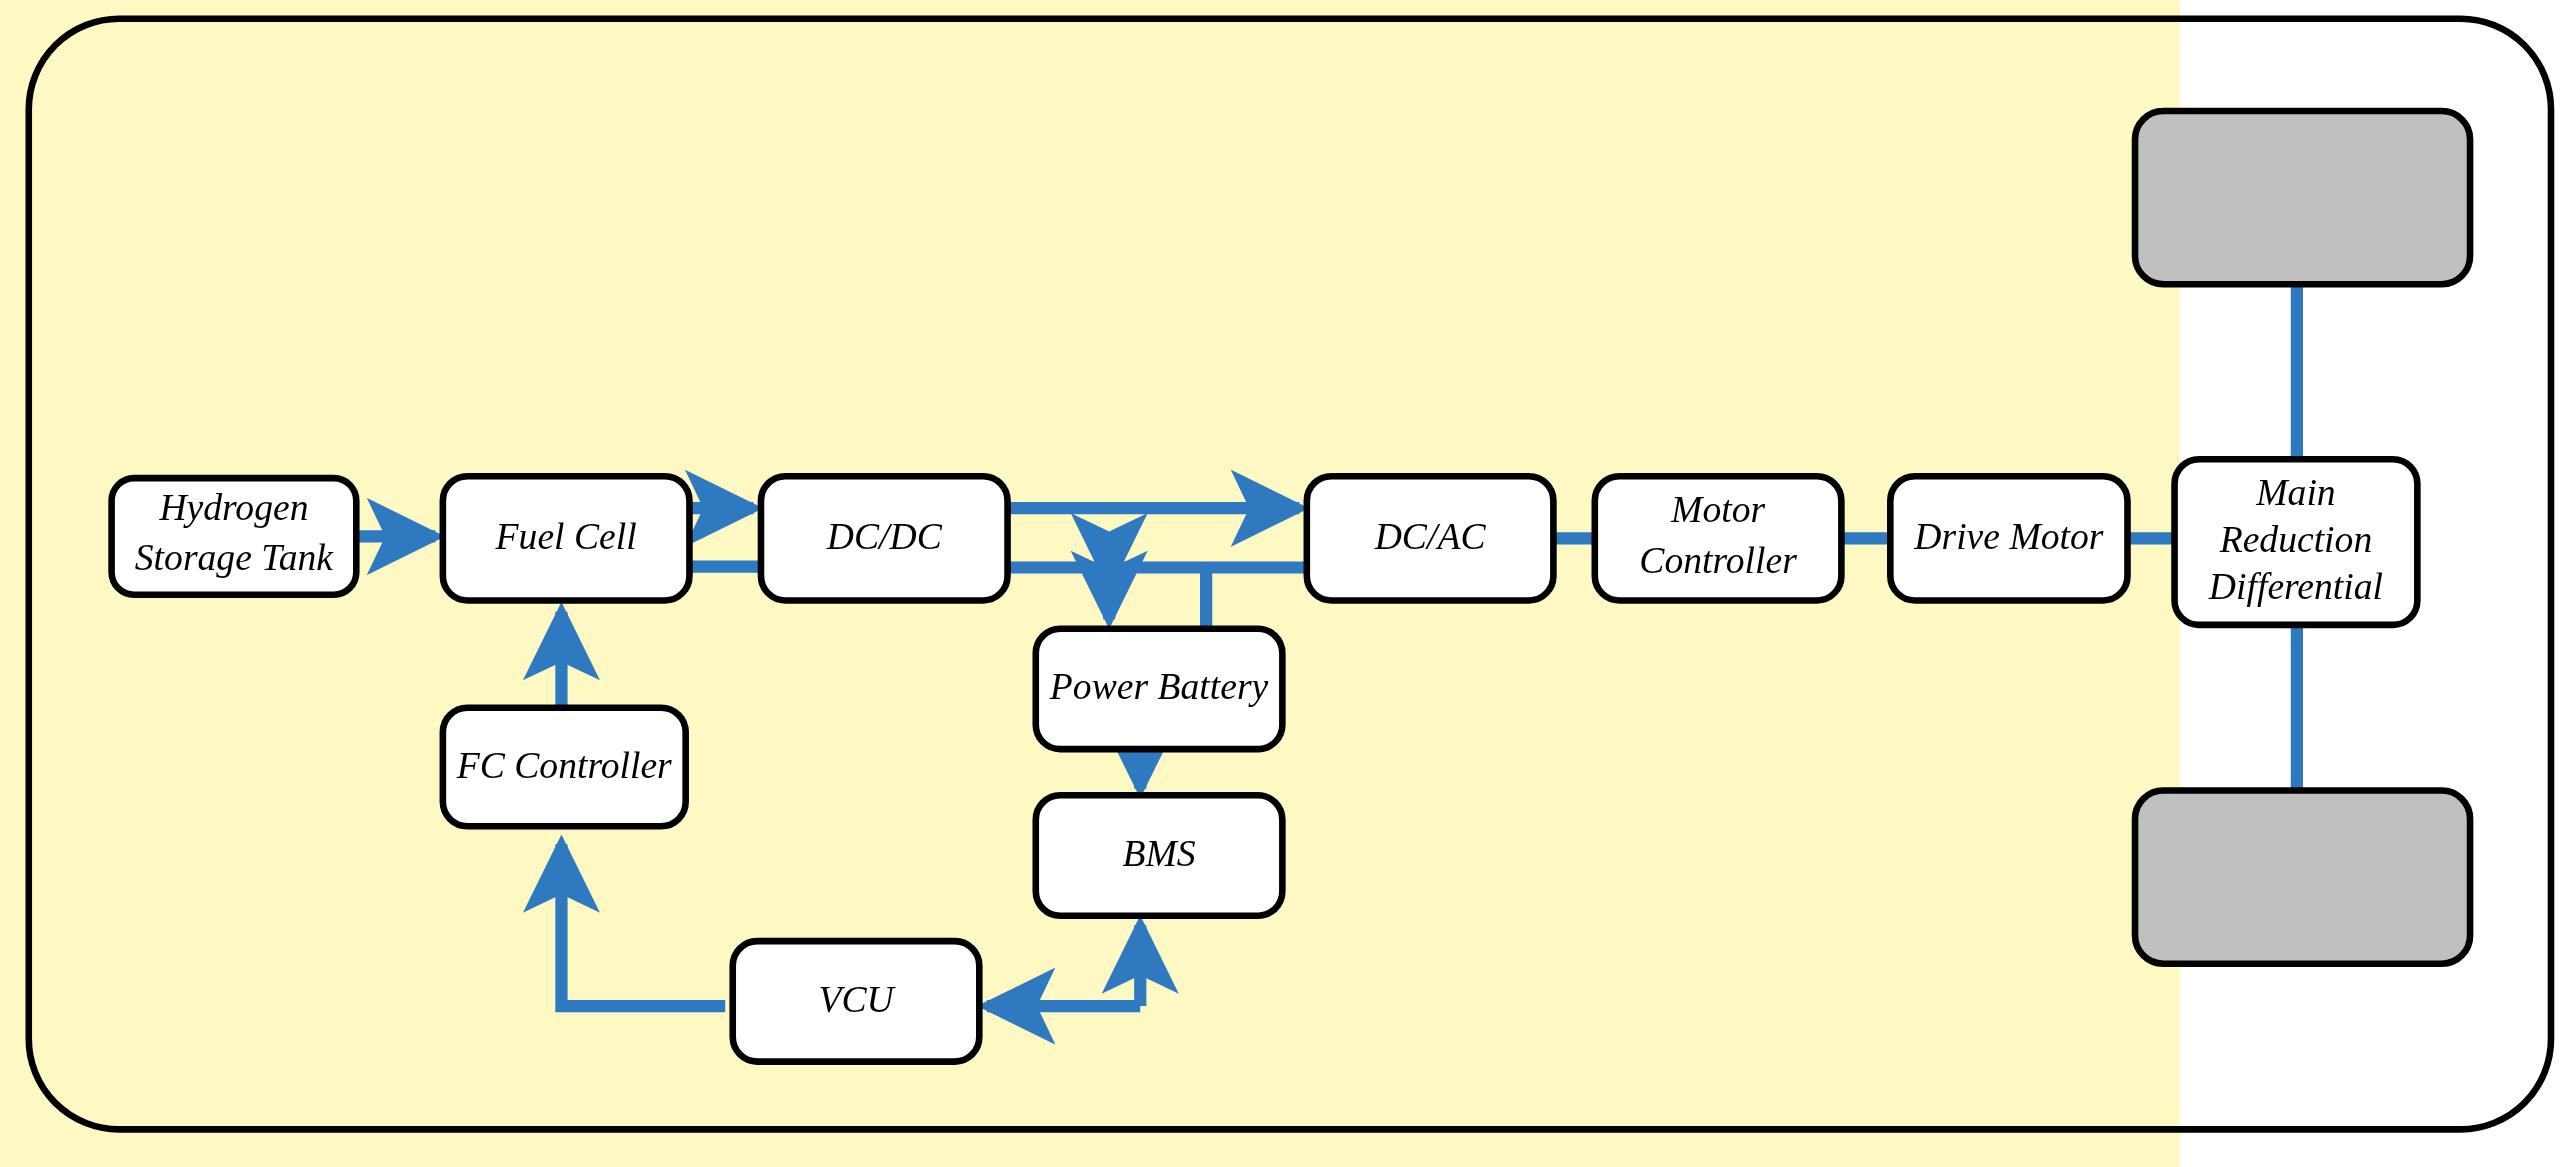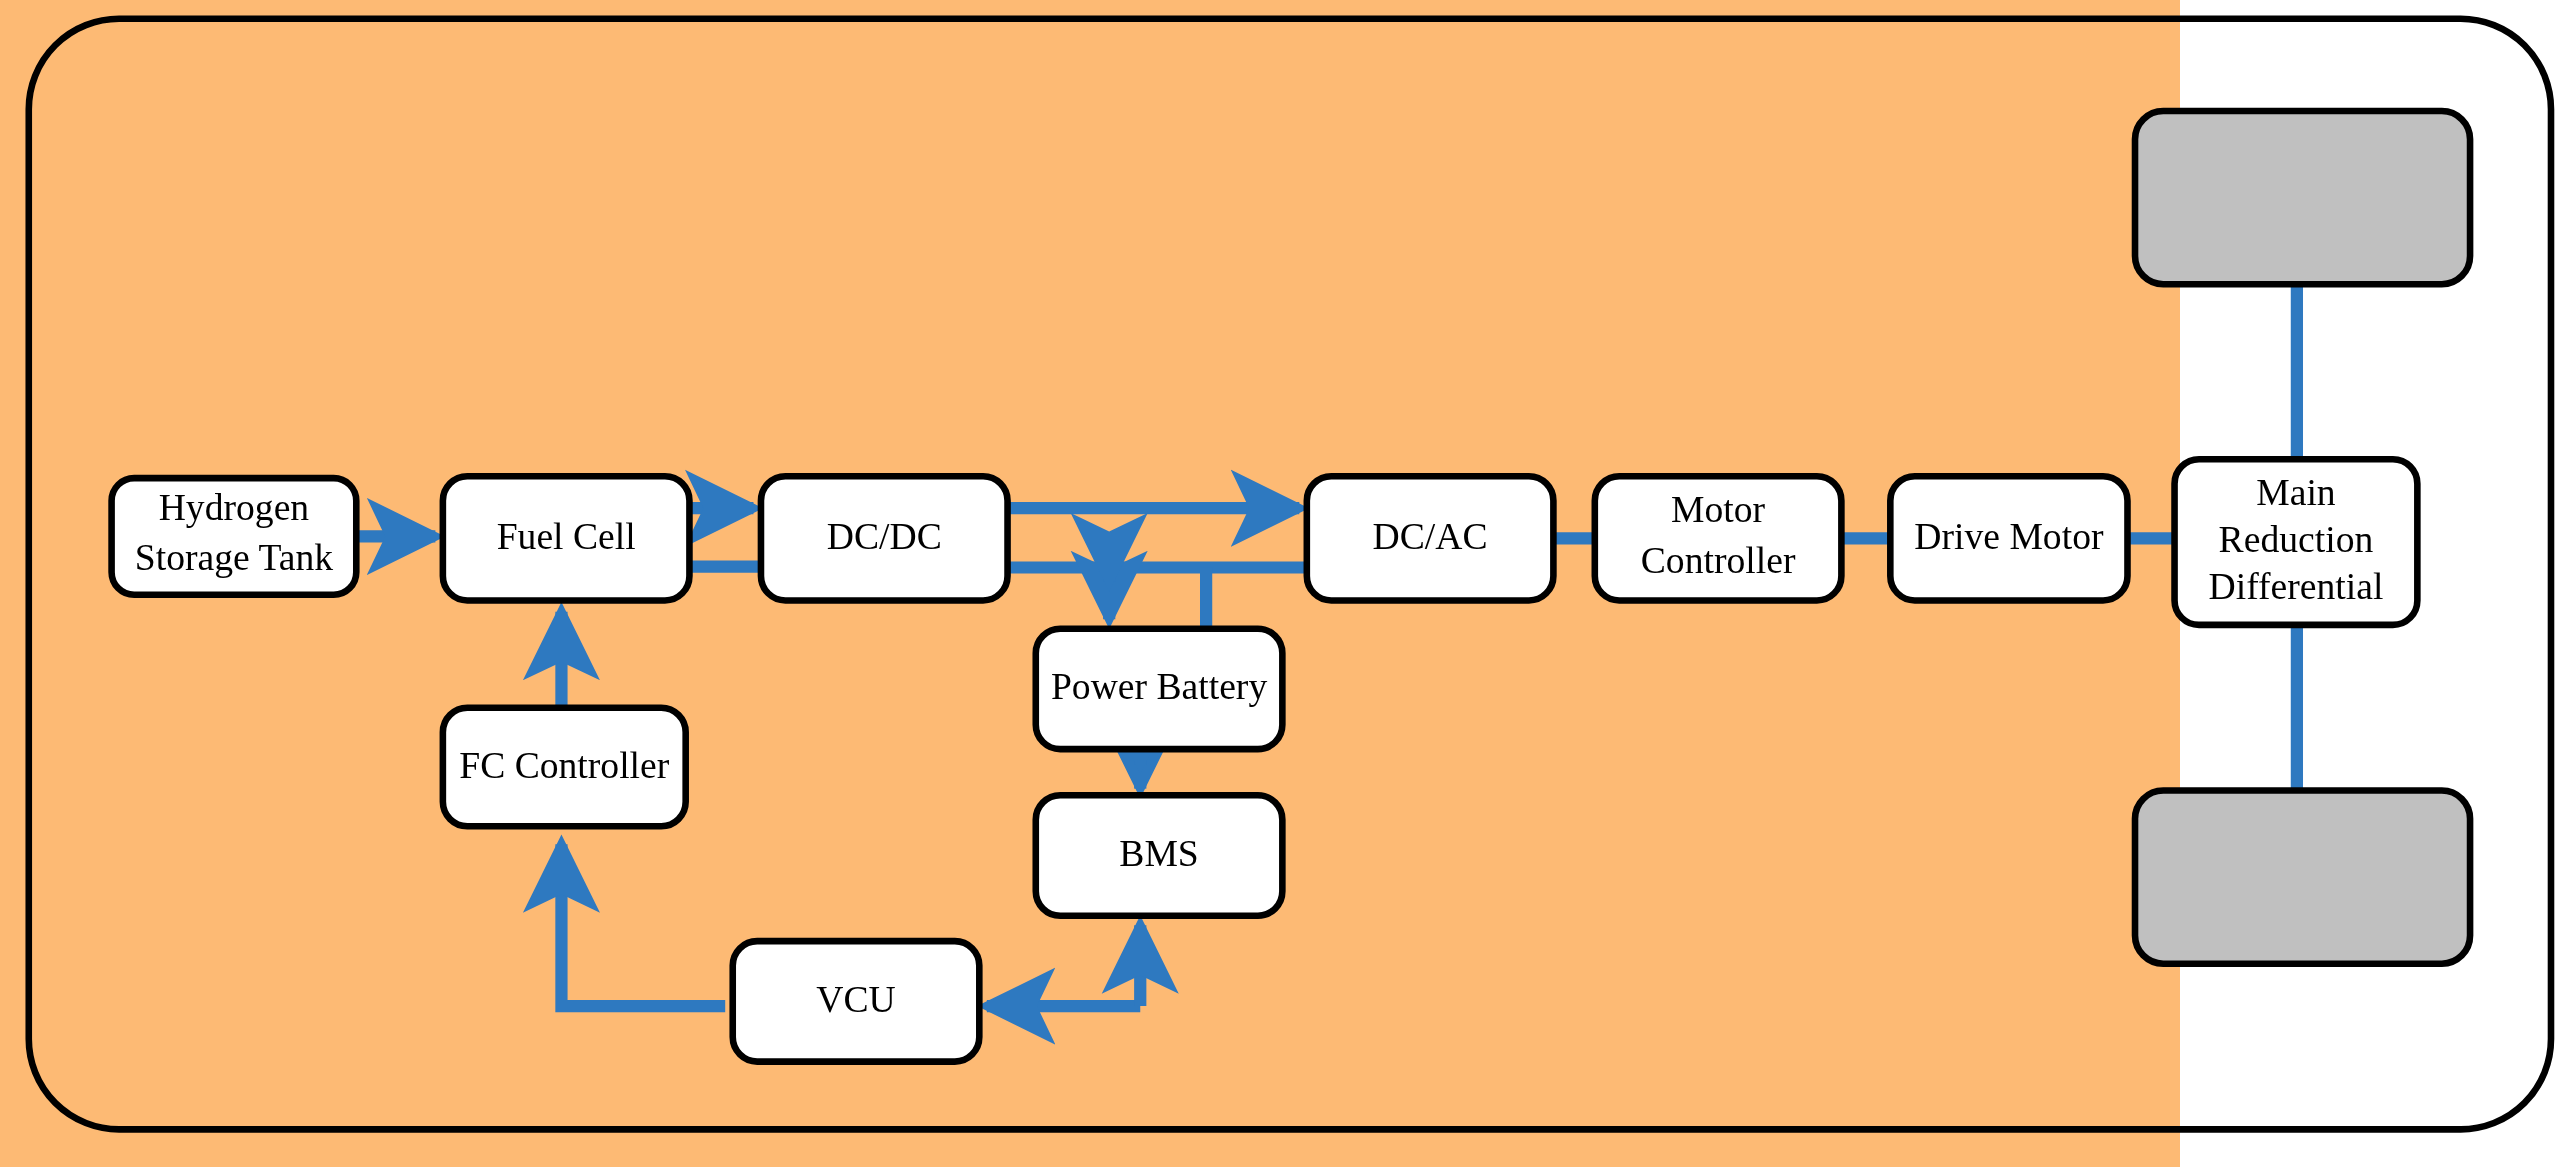--- a/index.html
+++ b/index.html
@@ -10,21 +10,22 @@
   body {
     width: 2576px;
     height: 1167px;
     overflow: hidden;
     font-family: "Liberation Serif", "DejaVu Serif", serif;
   }
   #diagram-root {
     position: relative;
     width: 2180px;
     height: 1167px;
-    background: #fdba74;
+    background: #fef9c3;
+    font-style: italic;
   }
   svg.canvas {
     position: absolute;
     top: 0; left: 0;
     width: 2576px;
     height: 1167px;
   }
   .node-label {
     font-family: "Liberation Serif", "DejaVu Serif", serif;
     fill: #000000;

